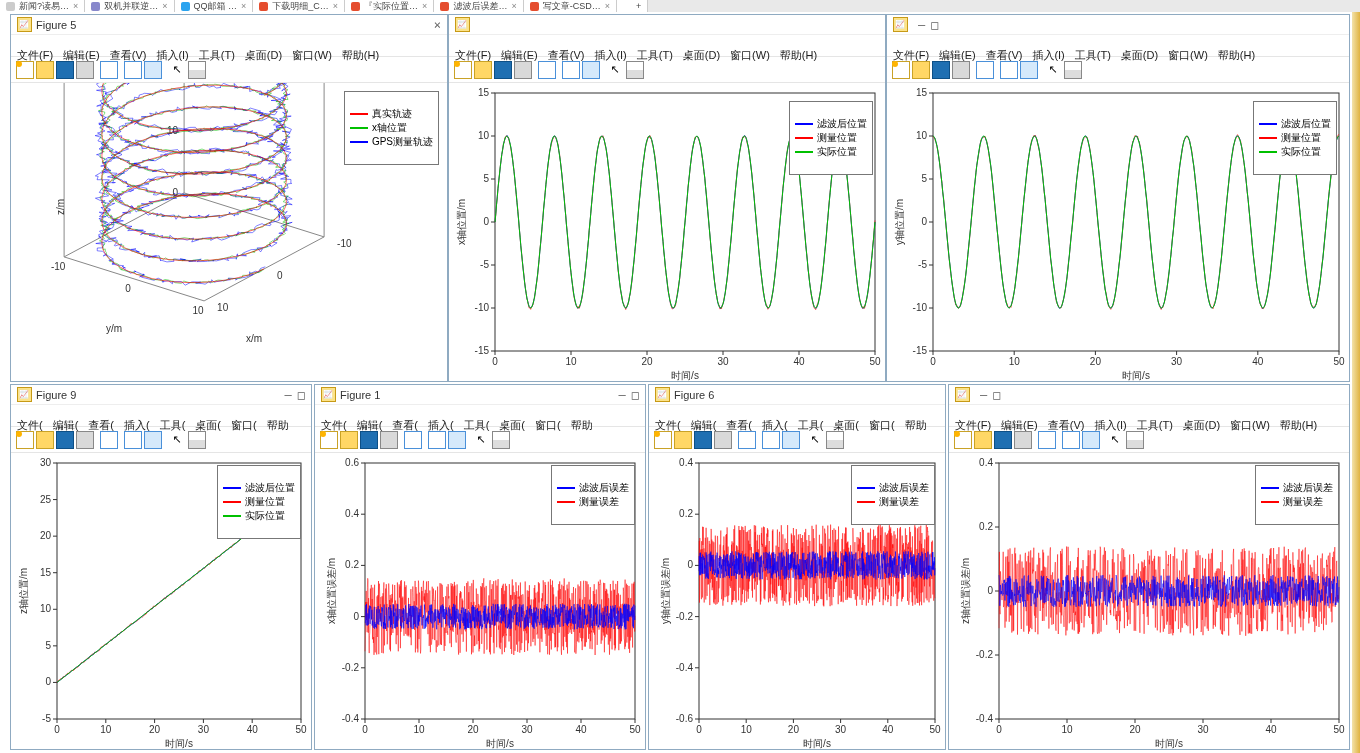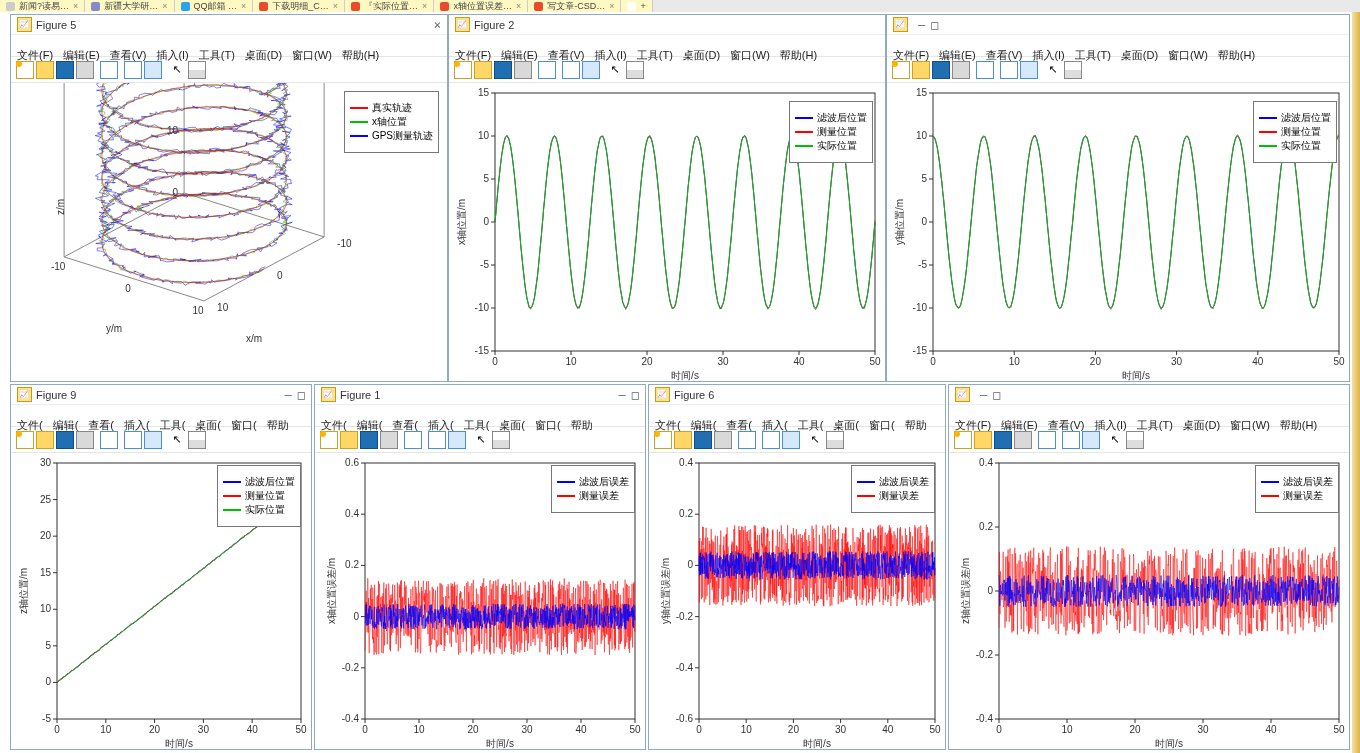--- a/index.html
+++ b/index.html
@@ -1,19 +1,19 @@
 <!DOCTYPE html>
 <html><head>
 <meta charset="utf-8">
 <style>
   * { box-sizing:border-box; margin:0; padding:0; font-family:"Microsoft YaHei","Segoe UI",sans-serif; }
   body { background:#fff; width:1360px; height:753px; overflow:hidden; position:relative; }
 
   .tabs { position:absolute; top:0; left:0; right:0; height:12px; display:flex; background:#e9e9e9; overflow:hidden; }
-  .tab  { display:flex; align-items:center; font-size:9px; padding:0 6px; background:#fef9c3; border-right:1px solid #ccc; color:#444; height:12px; white-space:nowrap; }
+  .tab  { display:flex; align-items:center; font-size:9px; padding:0 6px; background:#ffffff; border-right:1px solid #ccc; color:#444; height:12px; white-space:nowrap; }
   .tab .x { margin-left:4px; color:#888; }
   .tab .fav { width:9px; height:9px; border-radius:2px; margin-right:4px; }
 
   .fw { position:absolute; background:#fff; border:1px solid #8faac1; display:flex; flex-direction:column; }
   .tbar { height:20px; display:flex; align-items:center; padding:0 6px; background:#fff; border-bottom:1px solid #eee; }
   .tbar .mi { width:15px; height:15px; background:#fce38a; border:1px solid #c79a17; margin-right:4px; font-size:8px; display:flex; align-items:center; justify-content:center; color:#555; }
   .tbar .ttl { font-size:11px; color:#333; flex:1; }
   .tbar .wc { font-family:monospace; font-size:12px; color:#666; margin-left:6px; }
 
   .menu { height:22px; display:flex; align-items:center; padding:0 6px; border-bottom:1px solid #e5e5e5; }
@@ -29,59 +29,59 @@
   .ic-print{ background:#d9d9d9; border:1px solid #888; }
   .ic-a    { border:1px solid #4a90d9; }
   .ic-b    { border:1px solid #4a90d9; background:#d5e9fb; }
   .ic-sel  { font-size:11px; }
   .ic-grid { border:1px solid #888; background:linear-gradient(#fff 50%,#ddd 50%); }
 
   .plot { flex:1; position:relative; background:#fff; }
   svg.axes { position:absolute; inset:0; }
   .axlabel { font-size:10px; fill:#333; }
   .ticktxt { font-size:10px; fill:#333; }
-  .leg { position:absolute; background:#fff; border:1px solid #777; padding:9px 5px; font-size:10px; }
+  .leg { position:absolute; background:#fff; border:1px solid #777; padding:15px 5px; font-size:10px; }
   .leg div { display:flex; align-items:center; white-space:nowrap; }
   .leg .sw { width:18px; height:2px; margin-right:4px; }
 
   .rbar { position:absolute; right:0; top:12px; bottom:0; width:8px; background:linear-gradient(90deg,#f3e2a9,#e0b341); }
   .wm { position:absolute; right:20px; bottom:4px; font-size:12px; color:#b9b9b9; opacity:.9; }
 </style>
 </head>
 <body>
 
 <div class="tabs" id="tabsHost">
     <div class="tab">
       <span class="fav" style="background: rgb(204, 204, 204);"></span>
       <span>新闻?读易…</span>
       <span class="x">×</span>
     </div>
     <div class="tab">
       <span class="fav" style="background: rgb(136, 136, 204);"></span>
-      <span>新疆大学研…</span>
+      <span>双机并联逆…</span>
       <span class="x">×</span>
     </div>
     <div class="tab">
       <span class="fav" style="background: rgb(42, 163, 239);"></span>
       <span>QQ邮箱 …</span>
       <span class="x">×</span>
     </div>
     <div class="tab">
       <span class="fav" style="background: rgb(229, 77, 46);"></span>
       <span>下载明细_C…</span>
       <span class="x">×</span>
     </div>
     <div class="tab">
       <span class="fav" style="background: rgb(229, 77, 46);"></span>
       <span>『实际位置…</span>
       <span class="x">×</span>
     </div>
     <div class="tab">
       <span class="fav" style="background: rgb(229, 77, 46);"></span>
-      <span>x轴位置误差…</span>
+      <span>滤波后误差…</span>
       <span class="x">×</span>
     </div>
     <div class="tab">
       <span class="fav" style="background: rgb(229, 77, 46);"></span>
       <span>写文章-CSD…</span>
       <span class="x">×</span>
     </div>
     <div class="tab">
       <span class="fav" style="background: rgb(255, 255, 255);"></span>
       <span>+</span>
@@ -157,21 +157,20 @@
         <div>
           <span class="sw" style="background: blue;"></span>
           <span>GPS测量轨迹</span>
         </div>
       </div>
     </div>
   </div>
 <div class="fw" style="left: 448px; top: 14px; width: 438px; height: 368px;">
    <div class="tbar">
      <div class="mi">📈</div>
-     <span class="ttl">Figure 2</span>
    </div>
    <div class="menu">
      <span>文件(F)</span>
       <span>编辑(E)</span>
       <span>查看(V)</span>
       <span>插入(I)</span>
       <span>工具(T)</span>
       <span>桌面(D)</span>
       <span>窗口(W)</span>
       <span>帮助(H)</span>

